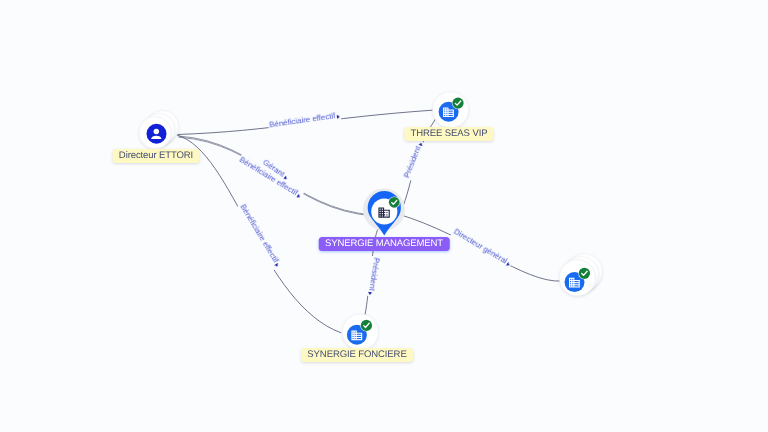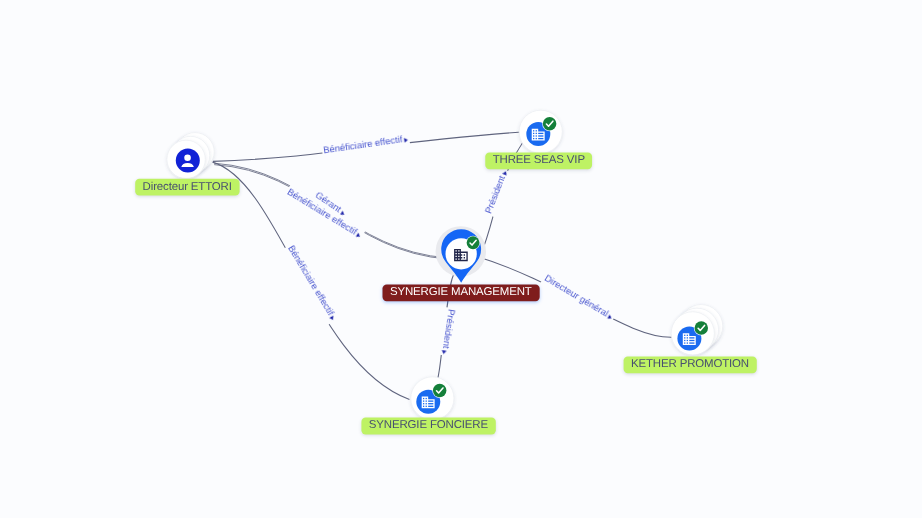--- a/index.html
+++ b/index.html
@@ -2,25 +2,25 @@
 <html><head>
 <meta charset="utf-8">
 <style>
   *{box-sizing:border-box;}
   html,body{margin:0;padding:0;}
   body{width:768px;height:432px;background:#fbfcfe;overflow:hidden;
        font-family:"Liberation Sans",sans-serif;
        -webkit-font-smoothing:antialiased;text-rendering:geometricPrecision;}
   #stage{position:relative;width:768px;height:432px;background:#fbfcfe;}
   svg.layer{position:absolute;left:0;top:0;width:768px;height:432px;}
-  .node-label{position:absolute;background:#bef264;border-radius:3.5px;
+  .node-label{position:absolute;background:#fef9c3;border-radius:3.5px;
      height:14px;line-height:14px;padding:0 6.2px;font-size:9.55px;color:#474e70;
      white-space:nowrap;box-shadow:0 1px 3px rgba(40,50,90,.16);
      transform:translateX(-50%) translateZ(0);letter-spacing:-0.12px;will-change:transform;}
-  .node-label.active{background:#7f1d1d;color:#ffffff;box-shadow:0 1px 3px rgba(21,102,245,.35);}
+  .node-label.active{background:#8b5cf6;color:#ffffff;box-shadow:0 1px 3px rgba(21,102,245,.35);}
   .edge-label{position:absolute;font-size:7.9px;color:#4a57cf;white-space:nowrap;
      transform-origin:50% 50%;line-height:10px;letter-spacing:0;
      background:#fbfcfe;padding:1px 1px 2px 1px;height:13px;
      -webkit-font-smoothing:antialiased;will-change:transform;}
   .edge-label .arrow{display:inline-block;width:0;height:0;margin-left:1.6px;
      border-top:2.6px solid transparent;border-bottom:2.6px solid transparent;
      border-left:3.4px solid #1b22a8;vertical-align:-0.5px;}
 </style>
 </head>
 <body>
@@ -115,15 +115,14 @@
   <div class="edge-label" style="left:274.4px;top:172.4px;transform:translate(-50%,-50%) rotate(34.06deg) translateY(-2px)"><span>Gérant</span><span class="arrow"></span></div>
   <div class="edge-label" style="left:269.4px;top:179.8px;transform:translate(-50%,-50%) rotate(31.37deg) translateY(-2px)"><span>Bénéficiaire effectif</span><span class="arrow"></span></div>
   <div class="edge-label" style="left:257.6px;top:237.2px;transform:translate(-50%,-50%) rotate(58.87deg) translateY(-2px)"><span>Bénéficiaire effectif</span><span class="arrow"></span></div>
   <div class="edge-label" style="left:416.2px;top:160.9px;transform:translate(-50%,-50%) rotate(-68.83deg) translateY(-2px)"><span>Président</span><span class="arrow"></span></div>
   <div class="edge-label" style="left:370.9px;top:276.4px;transform:translate(-50%,-50%) rotate(98.38deg) translateY(-2px)"><span>Président</span><span class="arrow"></span></div>
   <div class="edge-label" style="left:480.9px;top:250.2px;transform:translate(-50%,-50%) rotate(30.80deg) translateY(-2px)"><span>Directeur général</span><span class="arrow"></span></div>
 
   <div class="node-label" style="left:155.8px;top:148.9px">Directeur ETTORI</div>
   <div class="node-label" style="left:448.6px;top:127.2px">THREE SEAS VIP</div>
   <div class="node-label active" style="left:383.5px;top:236.5px">SYNERGIE MANAGEMENT</div>
-  <div class="node-label" style="left:574.5px;top:297.4px">KETHER PROMOTION</div>
   <div class="node-label" style="left:357.1px;top:348.2px">SYNERGIE FONCIERE</div>
 </div>
 
 </body></html>

